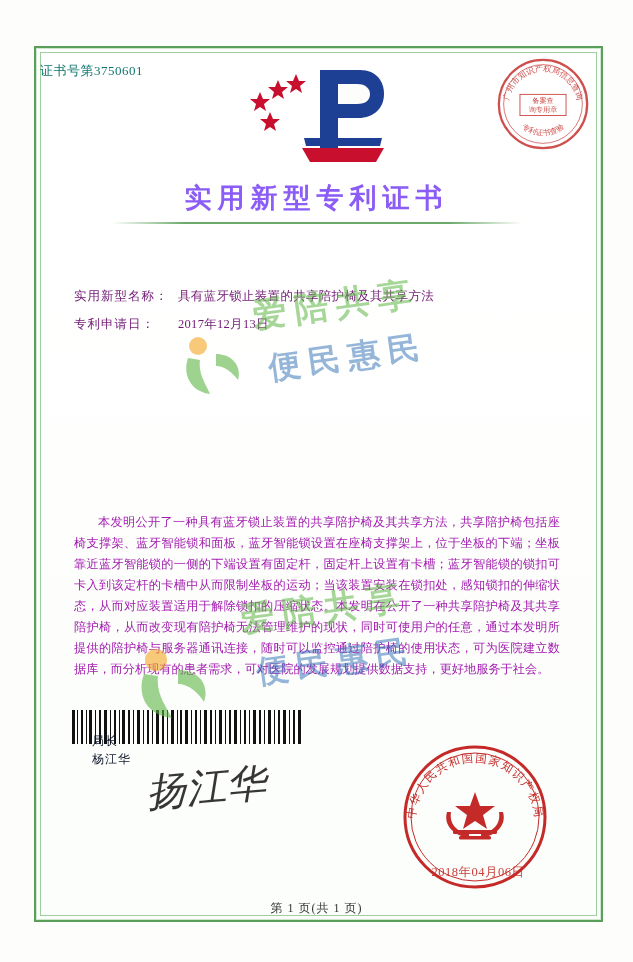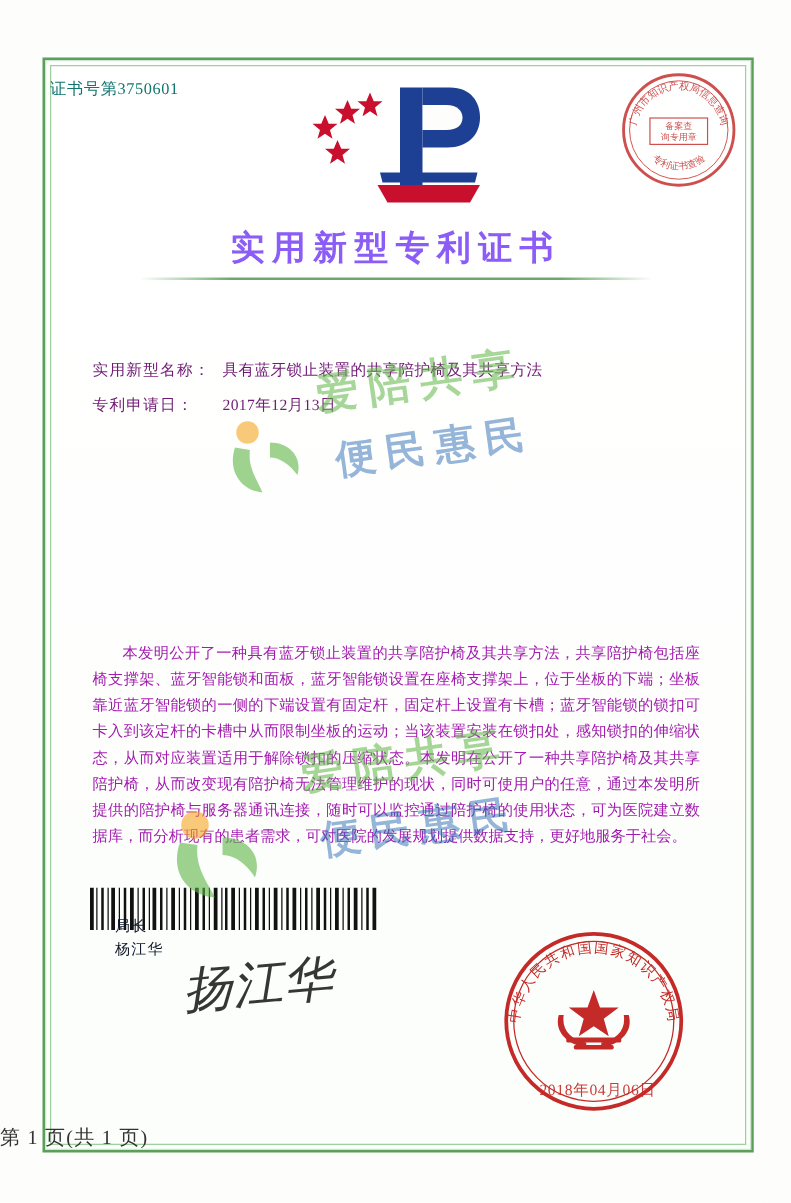--- a/index.html
+++ b/index.html
@@ -181,22 +181,22 @@
     letter-spacing: 0.5px;
     opacity: 0.9;
   }
 
   
   .page-footer {
     position: absolute;
     top: 900px;
     left: 0;
     right: 0;
-    text-align: left;
-    font-size: 16px;
+    text-align: center;
+    font-size: 12px;
     color: #333;
     letter-spacing: 1px;
   }
 
   
   .wm {
     position: absolute;
     pointer-events: none;
     user-select: none;
     font-family: "Liberation Sans", "DejaVu Sans", sans-serif;

